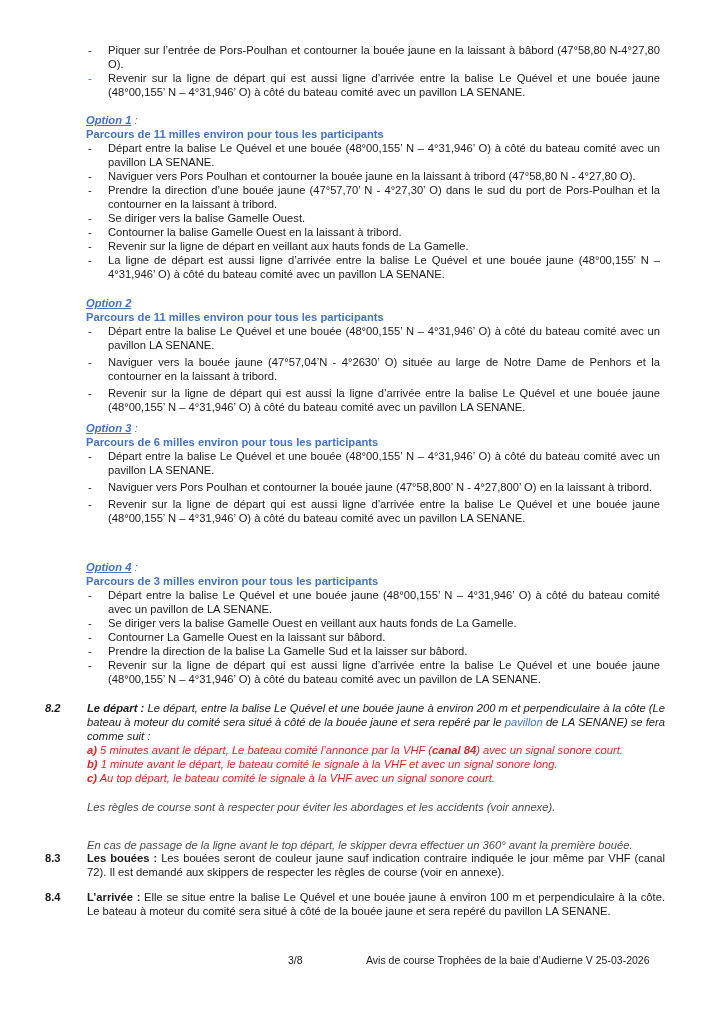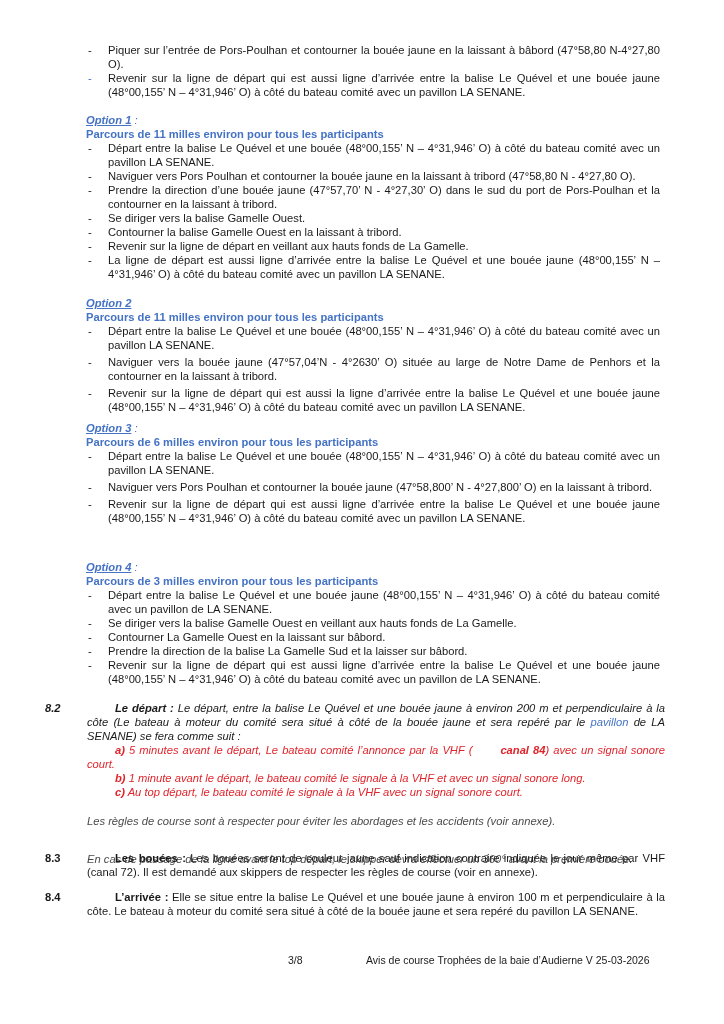--- a/index.html
+++ b/index.html
@@ -16,21 +16,21 @@
   ul.dash li.spaced { margin-bottom: 3px; }
   .opt-title { color: #4472c4; font-weight: bold; font-style: italic; text-decoration: underline; }
   .opt-colon { color: #4472c4; font-style: italic; }
   .opt-sub { color: #4472c4; font-weight: bold; }
   .sec { position: absolute; left: 45px; width: 620px; }
   .sec .num { position: absolute; left: 0; top: 0; font-weight: bold; }
   .sec .body { margin-left: 42px; text-align: justify; }
   .red { color: #e0242b; }
   .grey { color: #4a4a4a; }
   .blue-link { color: #4472c4; }
-  b { font-weight: bold; margin-left: 28px; }
+  b { font-weight: bold; }
   .footer { position: absolute; top: 953px; left: 0; width: 724px; font-size: 10.5px; }
   .footer .pg { position: absolute; left: 288px; text-align: right; }
   .footer .title { position: absolute; left: 366px; }
 </style>
 </head>
 <body>
 
 <div class="page">
 
   <div class="block" style="top:43px;">

